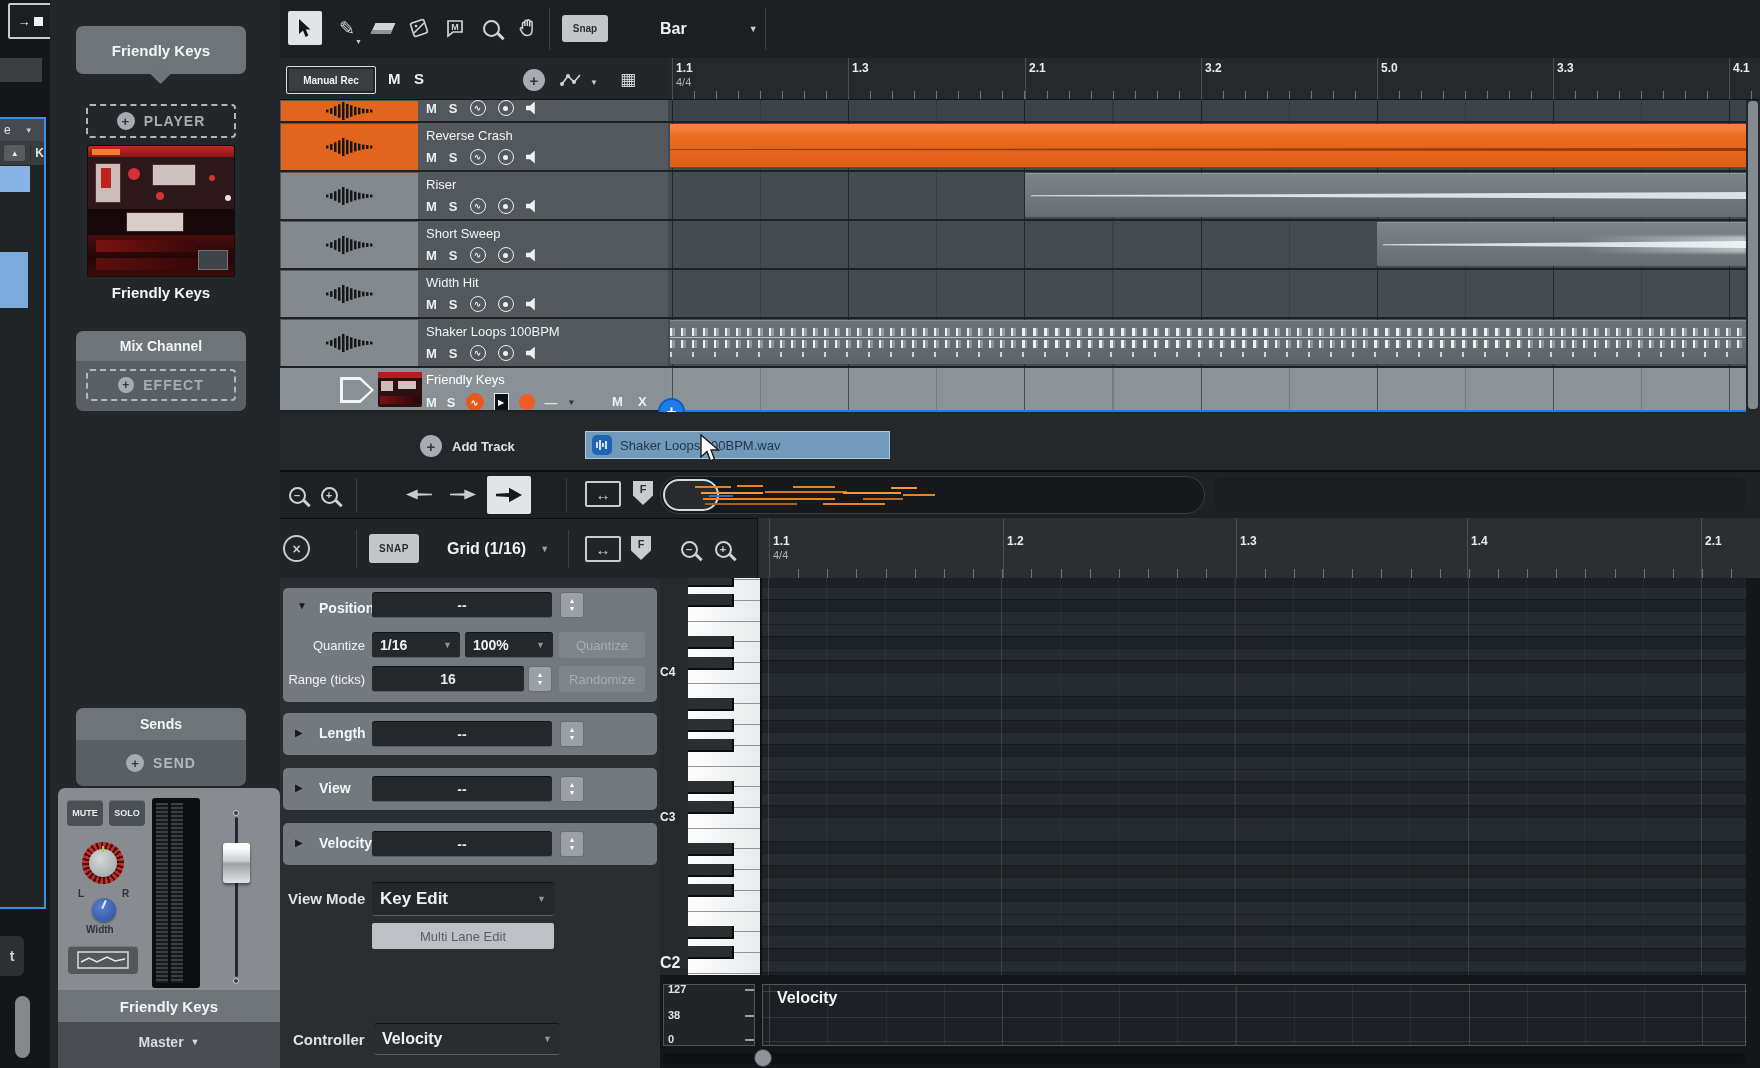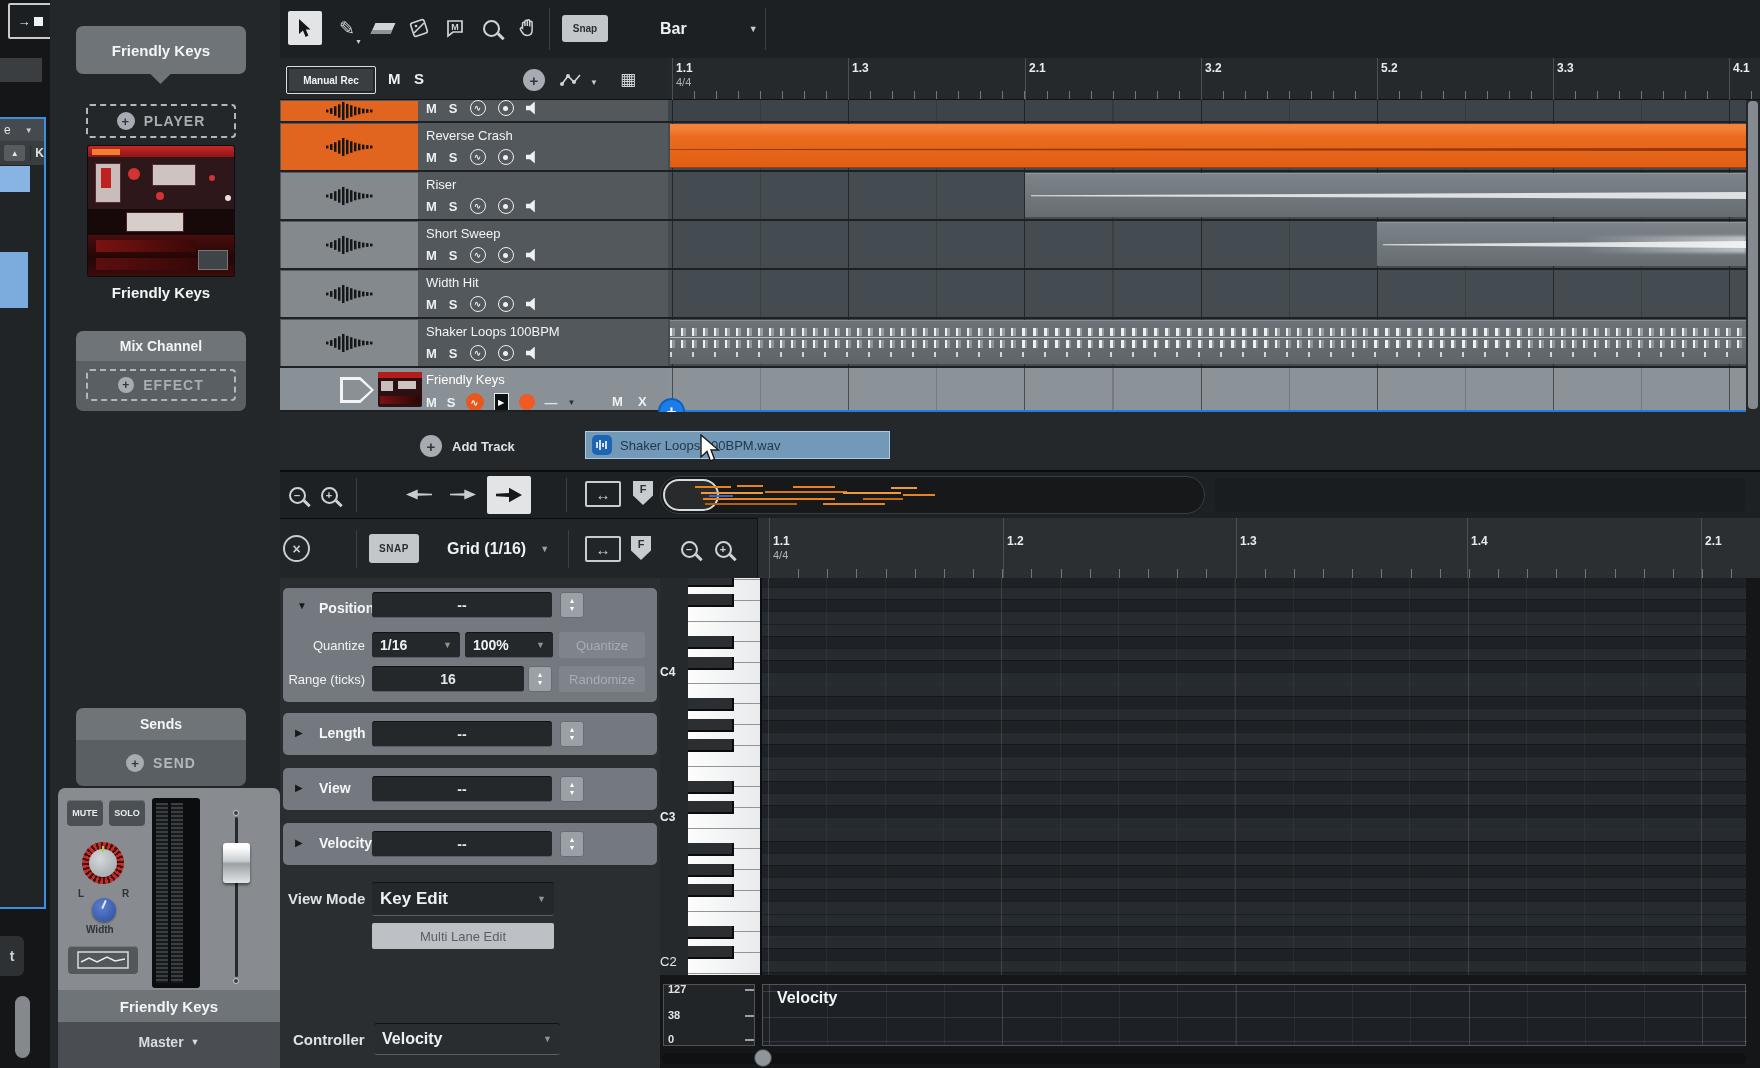--- a/index.html
+++ b/index.html
@@ -254,21 +254,21 @@
   <div style="position: absolute; left: 4px; top: 0px; width: 1px; height: 42px; background: rgb(74, 80, 84);"></div>
       <div style="position: absolute; left: 8px; top: 3px; font-weight: bold; font-size: 12px; color: rgb(233, 236, 238);">1.1</div>
       <div style="position: absolute; left: 8px; top: 18px; font-size: 11px; color: rgb(174, 179, 184);">4/4</div>
       <div style="position: absolute; left: 180px; top: 0px; width: 1px; height: 42px; background: rgb(74, 80, 84);"></div>
       <div style="position: absolute; left: 184px; top: 3px; font-weight: bold; font-size: 12px; color: rgb(233, 236, 238);">1.3</div>
       <div style="position: absolute; left: 357px; top: 0px; width: 1px; height: 42px; background: rgb(74, 80, 84);"></div>
       <div style="position: absolute; left: 361px; top: 3px; font-weight: bold; font-size: 12px; color: rgb(233, 236, 238);">2.1</div>
       <div style="position: absolute; left: 533px; top: 0px; width: 1px; height: 42px; background: rgb(74, 80, 84);"></div>
       <div style="position: absolute; left: 537px; top: 3px; font-weight: bold; font-size: 12px; color: rgb(233, 236, 238);">3.2</div>
       <div style="position: absolute; left: 709px; top: 0px; width: 1px; height: 42px; background: rgb(74, 80, 84);"></div>
-      <div style="position: absolute; left: 713px; top: 3px; font-weight: bold; font-size: 12px; color: rgb(233, 236, 238);">5.2</div>
+      <div style="position: absolute; left: 713px; top: 3px; font-weight: bold; font-size: 12px; color: rgb(233, 236, 238);">5.0</div>
       <div style="position: absolute; left: 885px; top: 0px; width: 1px; height: 42px; background: rgb(74, 80, 84);"></div>
       <div style="position: absolute; left: 889px; top: 3px; font-weight: bold; font-size: 12px; color: rgb(233, 236, 238);">3.3</div>
       <div style="position: absolute; left: 1061px; top: 0px; width: 1px; height: 42px; background: rgb(74, 80, 84);"></div>
       <div style="position: absolute; left: 1065px; top: 3px; font-weight: bold; font-size: 12px; color: rgb(233, 236, 238);">4.1</div>
     </div>
 
   <div id="trackRows">
       <div style="position: absolute; left: 280px; top: 100px; width: 388px; height: 23px; background: rgb(83, 88, 92); border-bottom: 2px solid rgb(29, 33, 36); box-sizing: border-box; overflow: hidden;">
         <div style="position: absolute; left: 1px; top: 1px; width: 137px; height: 20px; background: rgb(226, 101, 31); display: flex; align-items: center; justify-content: center;">
           <svg width="48" height="26" viewBox="0 0 50.400000000000006 22">
@@ -712,21 +712,21 @@
         <div class="bkey" style="position: absolute; left: 0px; top: 97.1px; width: 46px; height: 13px;"></div>
         <div class="bkey" style="position: absolute; left: 0px; top: 117.8px; width: 46px; height: 13px;"></div>
       </div>
       <div style="position: absolute; left: 0px; top: 395.7px; width: 72px; height: 145px;">
         <div class="wkey" style="position: absolute; left: 0px; top: 0px; width: 72px; height: 20.7143px;"></div>
       </div>
     </div>
   <div id="keyLabels">
       <div style="position: absolute; left: 660px; top: 665px; width: 25px; text-align: left; font-size: 12px; font-weight: bold; color: rgb(233, 236, 238);">C4</div>
       <div style="position: absolute; left: 660px; top: 810px; width: 25px; text-align: left; font-size: 12px; font-weight: bold; color: rgb(233, 236, 238);">C3</div>
-      <div style="position: absolute; left: 660px; top: 954px; width: 25px; text-align: left; font-size: 13px; font-weight: normal; color: rgb(233, 236, 238);">C2</div>
+      <div style="position: absolute; left: 660px; top: 954px; width: 25px; text-align: left; font-size: 16px; font-weight: bold; color: rgb(233, 236, 238);">C2</div>
     </div>
   <div class="abs" style="left:760px;top:578px;width:2px;height:397px;background:#0d0e0f;"></div>
   <div class="abs" id="noteGrid" style="left:762px;top:578px;width:984px;height:397px;
               background-color:#22262a;
               background-image:
                 repeating-linear-gradient(180deg, rgba(0,0,0,0.28) 0 1px, transparent 1px 12.083px),
                 repeating-linear-gradient(180deg, rgba(255,255,255,0.10) 0 1px, transparent 1px 145px),
                 repeating-linear-gradient(90deg, rgba(255,255,255,0.09) 0 1px, transparent 1px 233.25px),
                 repeating-linear-gradient(90deg, rgba(255,255,255,0.045) 0 1px, transparent 1px 58.31px),
                 repeating-linear-gradient(180deg,

